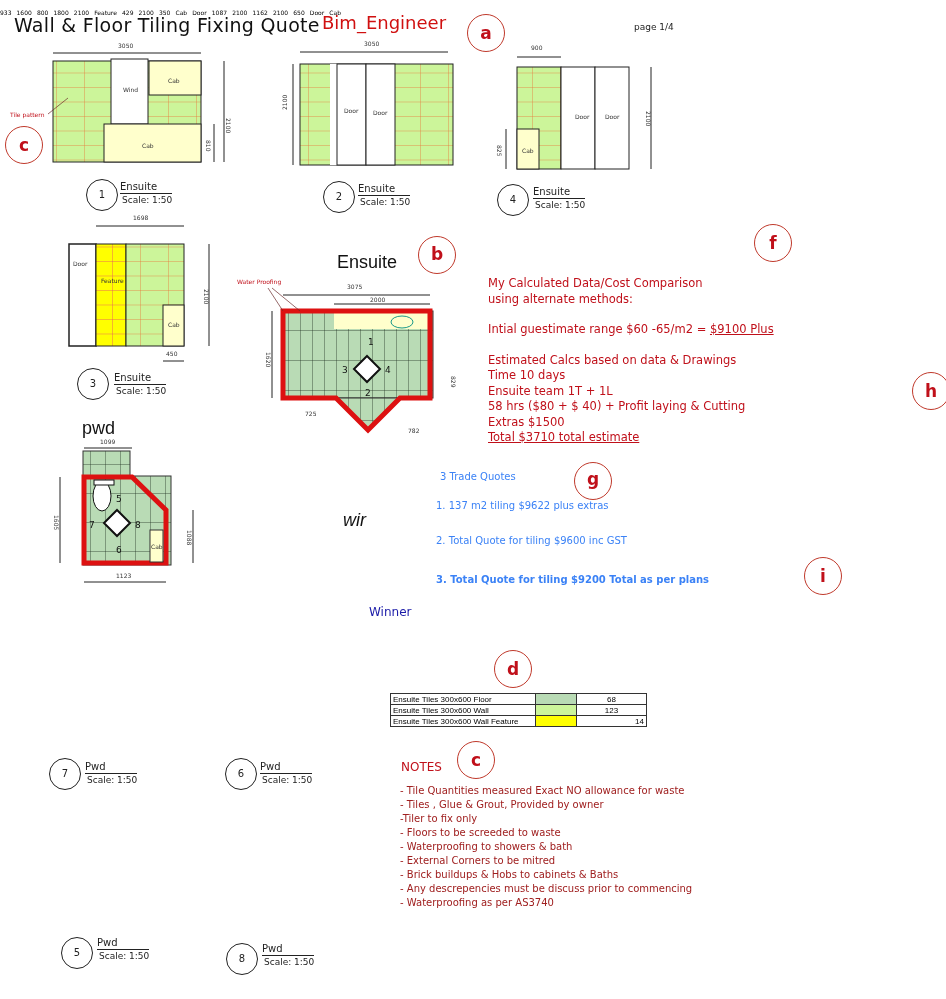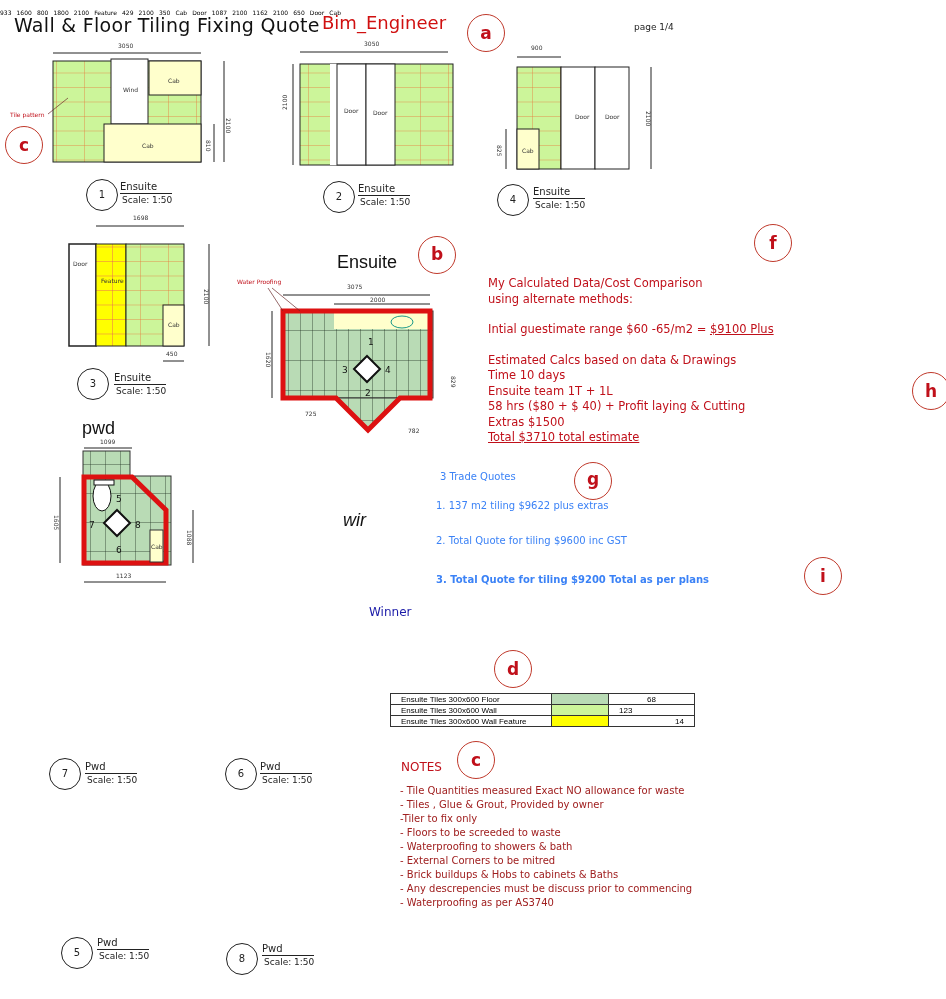--- a/index.html
+++ b/index.html
@@ -13,21 +13,21 @@
   .cap{position:absolute;font-size:10px;color:#222;line-height:12px;}
   .cap .sc{border-top:1px solid #222;padding-left:2px;font-size:9px;}
   .lbl{font-size:6px;fill:#333;font-family:"DejaVu Sans",sans-serif;}
   .dim{font-size:6px;fill:#333;font-family:"DejaVu Sans",sans-serif;}
   .plantitle{position:absolute;font-size:18px;font-family:"Liberation Sans",sans-serif;color:#111;}
   .redtext{position:absolute;left:488px;top:276px;color:#c0101a;font-size:11.5px;line-height:15.5px;}
   .redtext div{white-space:nowrap;}
   .u{text-decoration:underline;}
   .quotes{position:absolute;left:436px;font-size:10px;color:#3b82f6;white-space:nowrap;}
   table.tiles{position:absolute;left:390px;top:693px;border-collapse:collapse;font-family:"Liberation Sans",sans-serif;font-size:8px;}
-  table.tiles td{border:1px solid #333;padding:0 10px;height:10px;margin-top:32px;}
+  table.tiles td{border:1px solid #333;padding:0 2px;height:10px;margin-top:32px;}
   .notes-h{position:absolute;left:401px;top:760px;font-size:12px;color:#c0101a;}
   .notes{position:absolute;left:400px;top:784px;font-size:10px;color:#a02020;line-height:14px;}
 </style>
 </head>
 <body>
 
 
 
 
 <div class="abs title">Wall &amp; Floor Tiling Fixing  Quote</div>
@@ -346,21 +346,21 @@
 <table class="tiles">
   <tbody>
                   <tr>
     <td style="width:140px">Ensuite Tiles 300x600 Floor</td>
     <td style="width:36px;background:#b9dbb5"></td>
     <td style="width:65px;text-align:center">68</td>
   </tr>
   <tr>
     <td>Ensuite Tiles 300x600 Wall</td>
     <td style="background:#ccf59a"></td>
-    <td style="text-align:left">123</td>
+    <td style="text-align:center">123</td>
   </tr>
   <tr>
     <td>Ensuite Tiles 300x600 Wall Feature</td>
     <td style="background:#ffff00"></td>
     <td style="text-align:right">14</td>
   </tr>
 </tbody>
               </table>
 
 

